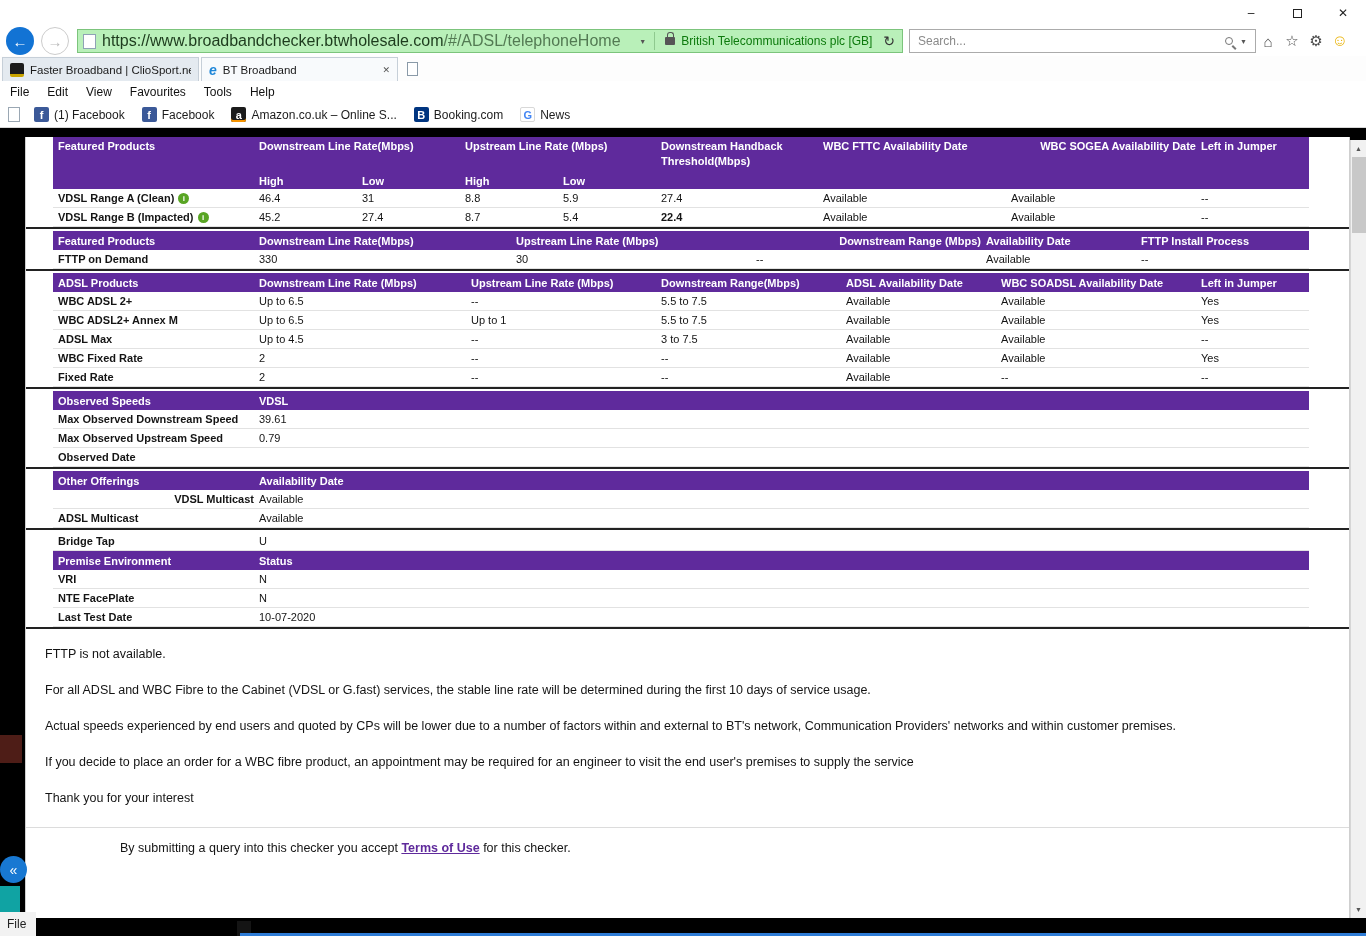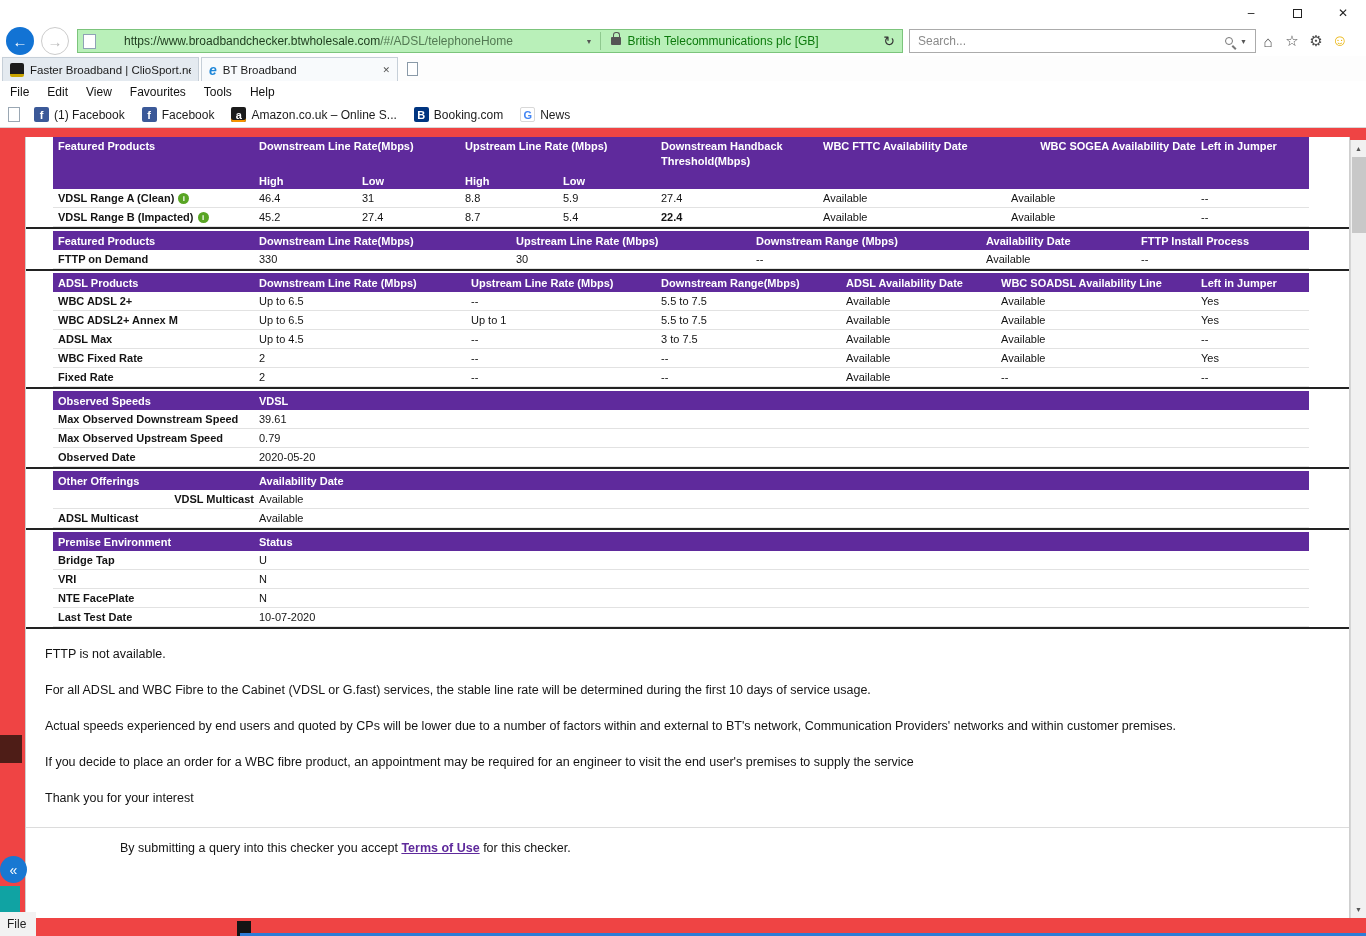--- a/index.html
+++ b/index.html
@@ -14,21 +14,21 @@
   .win-controls { position:absolute; right:0; top:0; display:flex; }
   .winbtn { width:46px; height:26px; display:flex; align-items:center; justify-content:center; font-size:12px; color:#222; }
   .maxbox { width:9px; height:9px; border:1px solid #222; display:inline-block; }
 
   #addr-row { position:absolute; left:0; top:26px; width:1366px; height:30px; background:#fff; display:flex; align-items:center; }
   .navbtn { width:28px; height:28px; border-radius:50%; display:flex; align-items:center; justify-content:center; font-size:15px; flex:none; }
   .navbtn.back { background:#1273d4; color:#fff; margin-left:6px; }
   .navbtn.fwd  { border:1px solid #cccccc; color:#b9b9b9; margin-left:7px; }
   #addr-field { margin-left:8px; width:826px; height:24px; background:var(--green-bg); border:1px solid #7cc47c; display:flex; align-items:center; flex:none; }
   .page-ic { width:13px; height:15px; background:#fff; border:1px solid #8fa3b5; margin:0 6px 0 5px; flex:none; }
-  .url { font-size:12px; color:#1d3b1d; white-space:nowrap; overflow:hidden;margin-left:22px; }
+  .url { font-size:16px; color:#1d3b1d; white-space:nowrap; overflow:hidden; }
   .url .path { color:#537a53; }
   .addr-caret { margin-left:auto; font-size:7px; color:#555; padding:0 8px; }
   .addr-sep { width:1px; height:18px; background:#8fc98f; }
   .lock { width:10px; height:8px; background:#555; border-radius:1px; position:relative; margin-left:10px; flex:none; }
   .lock::before { content:""; position:absolute; top:-5px; left:1.5px; width:5px; height:5px; border:1.5px solid #555; border-bottom:none; border-radius:3px 3px 0 0; }
   .badge { font-size:12px; color:#0d7a0d; margin-left:6px; white-space:nowrap; }
   .refresh { margin-left:auto; margin-right:7px; font-size:14px; color:#333; }
   #search-box { margin-left:6px; width:347px; height:24px; border:1px solid #ababab; background:#fff; display:flex; align-items:center; flex:none; }
   .search-input { border:none; outline:none; flex:1; min-width:0; font-size:12px; color:#444; padding-left:8px; background:transparent; font-family:"Liberation Sans",sans-serif; }
   .search-input::placeholder { color:#8a8a8a; }
@@ -57,21 +57,21 @@
   #favbar { position:absolute; left:0; top:102px; width:1366px; height:26px; background:#fff; border-bottom:1px solid #d7d7d7; display:flex; align-items:center; padding-left:8px; }
   .favpage-ic { width:12px; height:15px; border:1px solid #9aa7b3; background:#fff; margin-right:14px; flex:none; }
   .fav-item { display:flex; align-items:center; margin-right:17px; font-size:12px; color:#1c1c1c; }
   .fav-ic { width:15px; height:15px; margin-right:5px; border-radius:2px; color:#fff; font-size:11px; font-weight:bold; display:flex; align-items:center; justify-content:center; flex:none; }
   .fav-ic.facebook { background:#3b5998; }
   .fav-ic.amazon { background:#1b1b1b; box-shadow:inset 0 -2px 0 #f79400; }
   .fav-ic.booking { background:#003580; }
   .fav-ic.google { background:#fff; color:#4285f4; border:1px solid #d8d8d8; }
 
   
-  #page { position:absolute; left:0; top:128px; width:1366px; height:808px; background:#ef4444; }
+  #page { position:absolute; left:0; top:128px; width:1366px; height:808px; background:#000000; }
   #content { position:absolute; left:25px; top:9px; width:1325px; height:781px; background:#fff; border-left:1px solid #cfcfcf; border-right:1px solid #cfcfcf; overflow:hidden; }
   .section { border-bottom:2px solid #222; margin-bottom:2px; padding-left:27px; }
   .trow { display:flex; align-items:center; }
   .trow { width:1256px; }
   .phead { background:var(--purple); }
   .phead .tcell { color:#fff; font-weight:bold; }
   .h1 { height:19px; }
   .main2 { height:36px; align-items:flex-start; padding-top:2px; }
   .main2 .tcell { white-space:normal; line-height:15px; }
   .sub { height:16px; }
@@ -237,41 +237,41 @@
           <div class="tcell" style="width: 188px;">Available</div>
           <div class="tcell" style="width: 190px;">Available</div>
           <div class="tcell" style="width: 113px;">--</div>
         </div>
       </div>
     <div class="section">
         <div class="trow phead h1">
           <div class="tcell" style="width: 201px;">Featured Products</div>
           <div class="tcell" style="width: 257px;">Downstream Line Rate(Mbps)</div>
           <div class="tcell" style="width: 240px;">Upstream Line Rate (Mbps)</div>
-          <div class="tcell" style="width: 230px;">Downstream Range (Mbps)</div>
+          <div class="tcell" style="width: 230px; text-align: right;">Downstream Range (Mbps)</div>
           <div class="tcell" style="width: 155px;">Availability Date</div>
           <div class="tcell" style="width: 173px;">FTTP Install Process</div>
         </div>
         <div class="trow drow">
           <div class="tcell first" style="width: 201px;">FTTP on Demand</div>
           <div class="tcell" style="width: 257px;">330</div>
           <div class="tcell" style="width: 240px;">30</div>
           <div class="tcell" style="width: 230px;">--</div>
           <div class="tcell" style="width: 155px;">Available</div>
           <div class="tcell" style="width: 173px;">--</div>
         </div>
       </div>
     <div class="section">
         <div class="trow phead h1">
           <div class="tcell" style="width: 201px;">ADSL Products</div>
           <div class="tcell" style="width: 212px;">Downstream Line Rate (Mbps)</div>
           <div class="tcell" style="width: 190px;">Upstream Line Rate (Mbps)</div>
           <div class="tcell" style="width: 185px;">Downstream Range(Mbps)</div>
           <div class="tcell" style="width: 155px;">ADSL Availability Date</div>
-          <div class="tcell" style="width: 200px;">WBC SOADSL Availability Line</div>
+          <div class="tcell" style="width: 200px;">WBC SOADSL Availability Date</div>
           <div class="tcell" style="width: 113px;">Left in Jumper</div>
         </div>
         <div class="trow drow">
           <div class="tcell first" style="width: 201px;">WBC ADSL 2+</div>
           <div class="tcell" style="width: 212px;">Up to 6.5</div>
           <div class="tcell" style="width: 190px;">--</div>
           <div class="tcell" style="width: 185px;">5.5 to 7.5</div>
           <div class="tcell" style="width: 155px;">Available</div>
           <div class="tcell" style="width: 200px;">Available</div>
           <div class="tcell" style="width: 113px;">Yes</div>
@@ -321,45 +321,44 @@
         <div class="trow drow">
           <div class="tcell first" style="width: 201px;">Max Observed Downstream Speed</div>
           <div class="tcell" style="width: 1055px;">39.61</div>
         </div>
         <div class="trow drow">
           <div class="tcell first" style="width: 201px;">Max Observed Upstream Speed</div>
           <div class="tcell" style="width: 1055px;">0.79</div>
         </div>
         <div class="trow drow">
           <div class="tcell first" style="width: 201px;">Observed Date</div>
-          <div class="tcell" style="width: 1055px;">2020-05-20</div>
         </div>
       </div>
     <div class="section">
         <div class="trow phead h1">
           <div class="tcell" style="width: 201px;">Other Offerings</div>
           <div class="tcell" style="width: 1055px;">Availability Date</div>
         </div>
         <div class="trow drow">
           <div class="tcell first" style="width: 201px; text-align: right;">VDSL Multicast</div>
           <div class="tcell" style="width: 1055px;">Available</div>
         </div>
         <div class="trow drow">
           <div class="tcell first" style="width: 201px;">ADSL Multicast</div>
           <div class="tcell" style="width: 1055px;">Available</div>
         </div>
       </div>
     <div class="section">
+        <div class="trow drow">
+          <div class="tcell first" style="width: 201px;">Bridge Tap</div>
+          <div class="tcell" style="width: 1055px;">U</div>
+        </div>
         <div class="trow phead h1">
           <div class="tcell" style="width: 201px;">Premise Environment</div>
           <div class="tcell" style="width: 1055px;">Status</div>
-        </div>
-        <div class="trow drow">
-          <div class="tcell first" style="width: 201px;">Bridge Tap</div>
-          <div class="tcell" style="width: 1055px;">U</div>
         </div>
         <div class="trow drow">
           <div class="tcell first" style="width: 201px;">VRI</div>
           <div class="tcell" style="width: 1055px;">N</div>
         </div>
         <div class="trow drow">
           <div class="tcell first" style="width: 201px;">NTE FacePlate</div>
           <div class="tcell" style="width: 1055px;">N</div>
         </div>
         <div class="trow drow">

